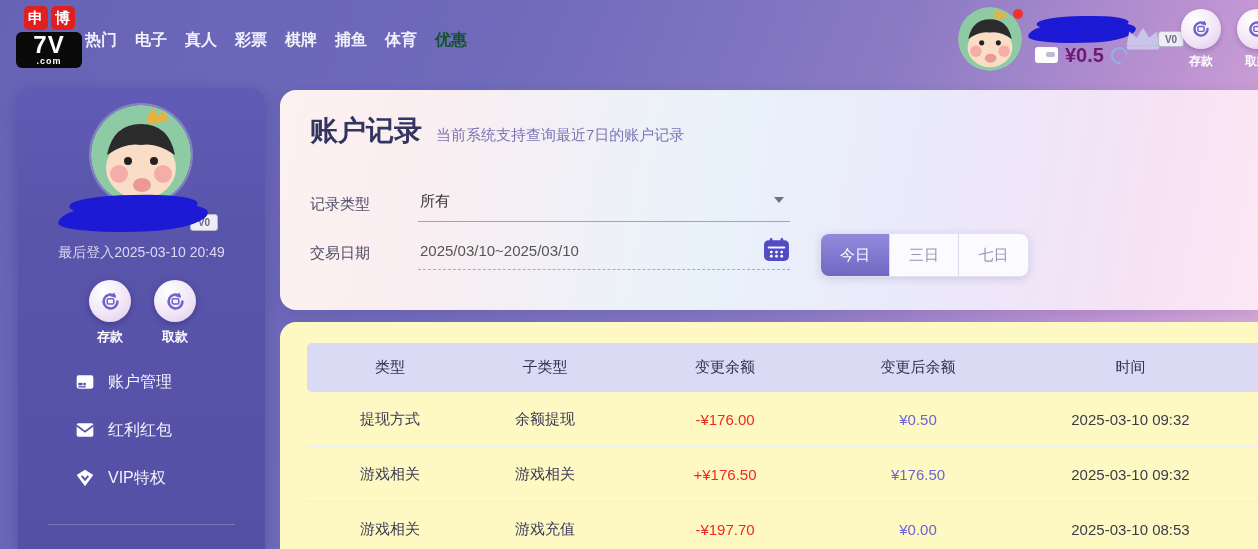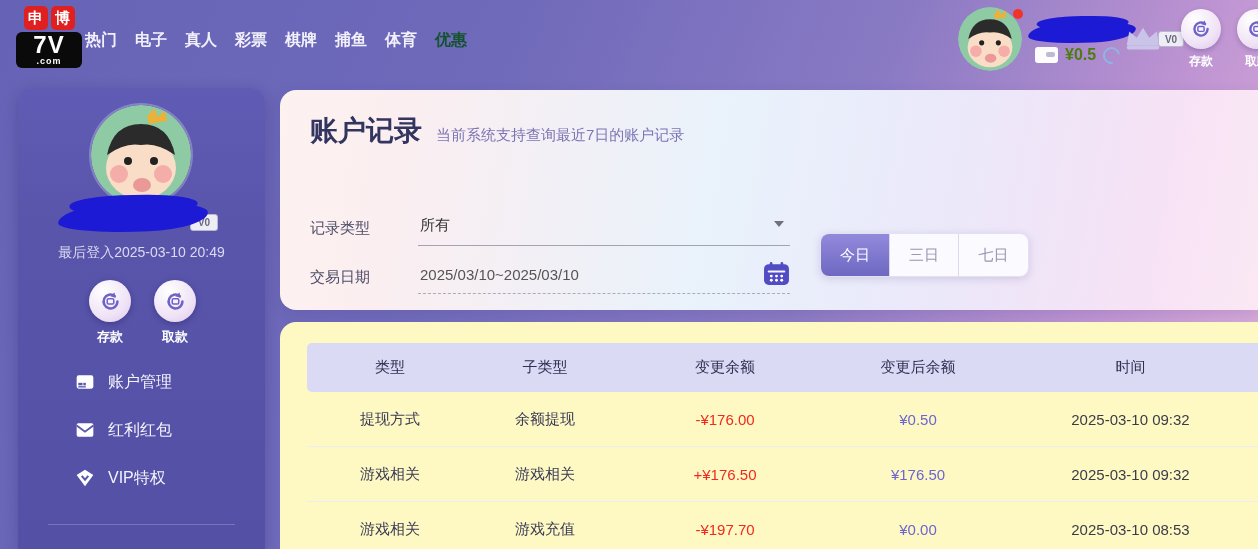--- a/index.html
+++ b/index.html
@@ -28,21 +28,21 @@
   .tb-avatar svg { display:block; width:100%; height:100%; }
   .notif-dot { position:absolute; left:58px; top:9px; width:10px; height:10px; border-radius:50%; background:#f03528; }
   .redact { background:#1d1ad6; border-radius:45% 55% 40% 60%/60% 45% 55% 40%; transform:rotate(-2.5deg); position:absolute; }
   .redact::after { content:""; position:absolute; left:8%; top:-22%; width:85%; height:70%; background:#1d1ad6; border-radius:50% 40% 55% 45%; transform:rotate(2deg); }
   .tb-redact { left:73px; top:21px; width:108px; height:22px; }
   .crown { position:absolute; left:168px; top:26px; width:40px; height:26px; opacity:.92; }
   .vip-pill { position:absolute; left:203px; top:31px; width:26px; height:16px; background:#eeedf6; border:1px solid #b9b6ce; border-radius:3px; color:#6b6880; font-size:10px; font-weight:bold; display:flex; align-items:center; justify-content:center; }
   .wallet-row { position:absolute; left:80px; top:42px; height:26px; display:flex; align-items:center; gap:7px; }
   .wallet-icon { width:23px; height:16px; background:#fdfdfd; border-radius:3px; position:relative; }
   .wallet-icon::after { content:""; position:absolute; right:3px; top:5px; width:9px; height:5px; background:#bdbad6; border-radius:2px; }
-  .balance-text { color:#4d7c0f; font-size:16px; font-weight:bold; }
+  .balance-text { color:#701a75; font-size:20px; font-weight:bold; }
   .refresh-icon { width:17px; height:17px; border-radius:50%; border:2px solid #8fb4e6; border-right-color:transparent; transform:rotate(35deg); }
 
   .quick-btn { position:absolute; top:9px; width:58px; text-align:center; cursor:pointer; }
   .quick-btn .circ { width:40px; height:40px; margin:0 auto; border-radius:50%; background:radial-gradient(circle at 35% 28%,#ffffff,#efe2f5 62%,#d9c4ea); display:flex; align-items:center; justify-content:center; box-shadow:0 2px 5px rgba(40,30,90,.25); }
   .quick-btn .circ svg { width:22px; height:22px; }
   .quick-btn .qlabel { margin-top:4px; color:#fff; font-size:12px; font-weight:bold; }
   .qb-dep { left:1172px; } .qb-wd { left:1228px; }
 
   
   .sidebar { position:absolute; left:18px; top:88px; width:247px; height:461px; background:linear-gradient(180deg,#605cb5 0%,#5955ab 30%,#5450a5 100%); border-radius:14px 14px 0 0; box-shadow:0 4px 14px rgba(30,20,80,.25); }
@@ -60,21 +60,21 @@
   .sb-menu-item { display:flex; align-items:center; gap:13px; height:48px; color:#f4f3fc; font-size:16px; cursor:pointer; }
   .sb-menu-item .mi-icon { width:20px; height:20px; flex:0 0 20px; }
   .sb-menu-item .mi-icon svg { width:20px; height:20px; display:block; }
   .sb-divider { position:absolute; left:30px; top:436px; width:187px; height:1px; background:rgba(255,255,255,.22); }
 
   
   .filter-panel { position:absolute; left:280px; top:90px; width:978px; height:220px; border-radius:16px 0 0 16px; background:linear-gradient(100deg,#fdf2f0 0%,#fbeef0 12%,#e9f2fb 45%,#ebe8fa 68%,#f6e2f5 88%,#fbe8f4 100%); box-shadow:0 4px 14px rgba(60,40,110,.12); }
   .fp-title-row { position:absolute; left:30px; top:22px; display:flex; align-items:baseline; gap:14px; }
   .fp-title { font-size:28px; font-weight:600; color:#32355f; }
   .fp-subtitle { font-size:15px; color:#7d74b5; }
-  .filter-row { position:absolute; left:30px; display:flex; align-items:center;margin-top:24px; }
+  .filter-row { position:absolute; left:30px; display:flex; align-items:center; }
   .fr-type { top:96px; } .fr-date { top:146px; }
   .filter-label { width:108px; font-size:15px; color:#4d4d68; }
   .filter-field { width:372px; position:relative; padding:6px 2px 10px; font-size:15px; color:#333; }
   .field-solid { border-bottom:1px solid #a3a3b4; }
   .field-dashed { border-bottom:1px dashed #ababbe; color:#555; }
   .dd-arrow { position:absolute; right:6px; top:11px; width:0; height:0; border-left:5px solid transparent; border-right:5px solid transparent; border-top:6px solid #707082; cursor:pointer; }
   .cal-btn { position:absolute; right:0; top:1px; width:27px; height:25px; cursor:pointer; }
   .cal-btn svg { width:27px; height:25px; display:block; }
   .range-tabs { position:absolute; left:540px; top:143px; display:flex; border-radius:9px; overflow:hidden; box-shadow:0 2px 8px rgba(80,60,140,.18); border:1px solid #e3e0f2; background:#fbfaff; }
   .range-tab { width:69px; height:42px; display:flex; align-items:center; justify-content:center; font-size:15px; color:#9a94b4; cursor:pointer; border-right:1px solid #dcd9ec; }

